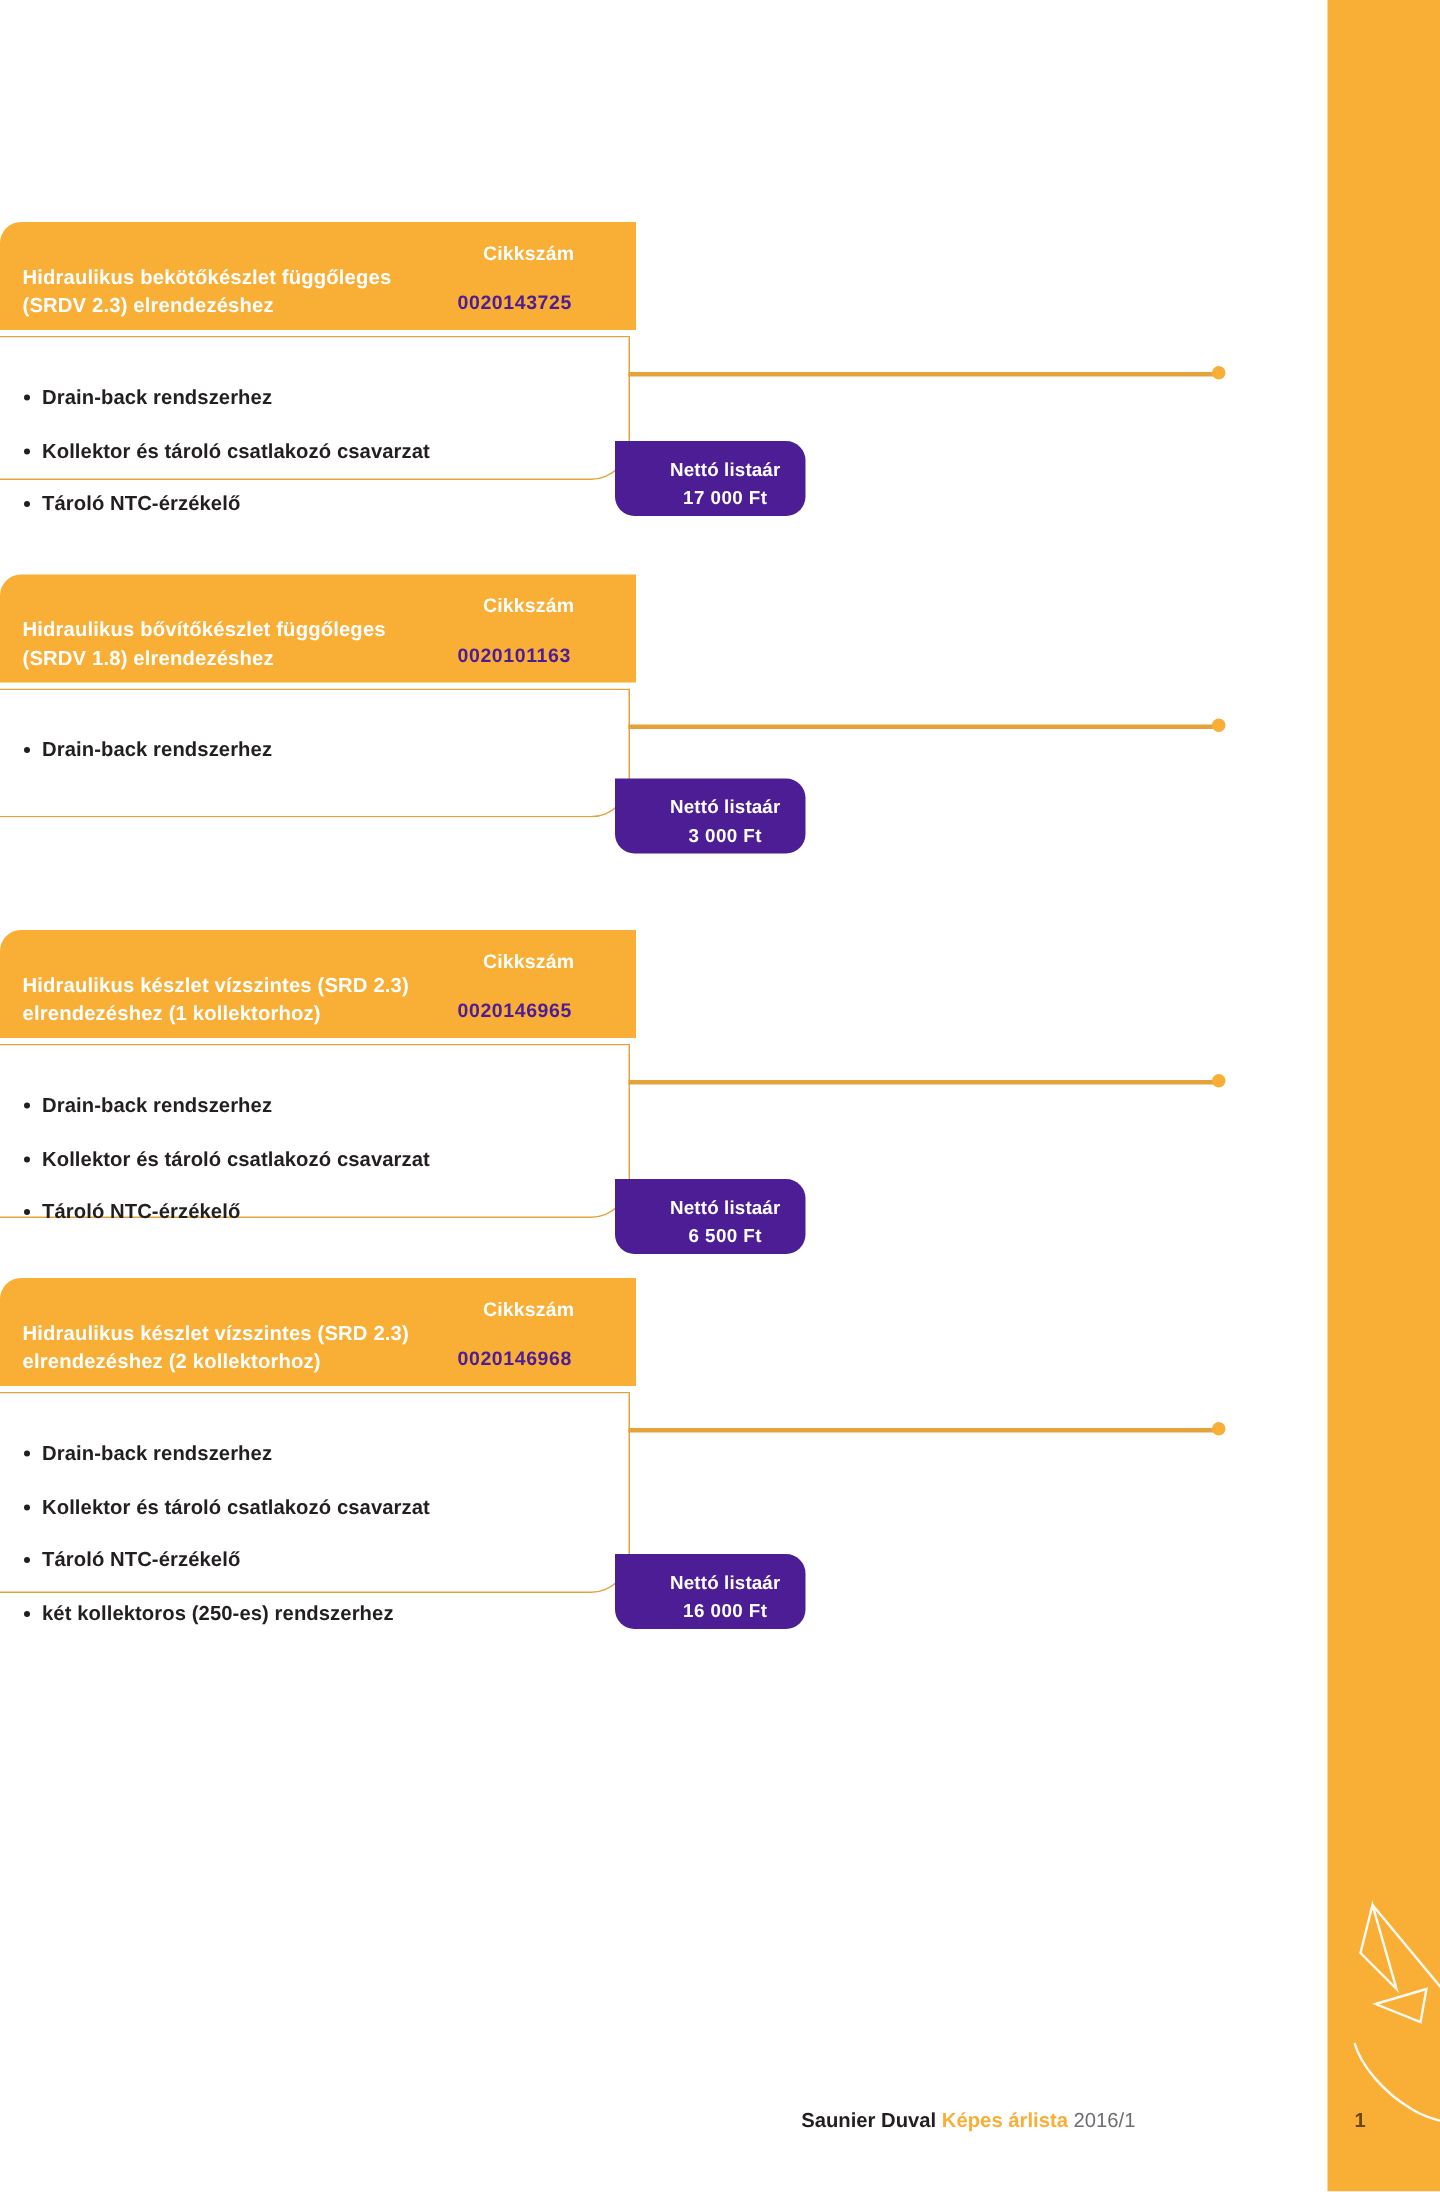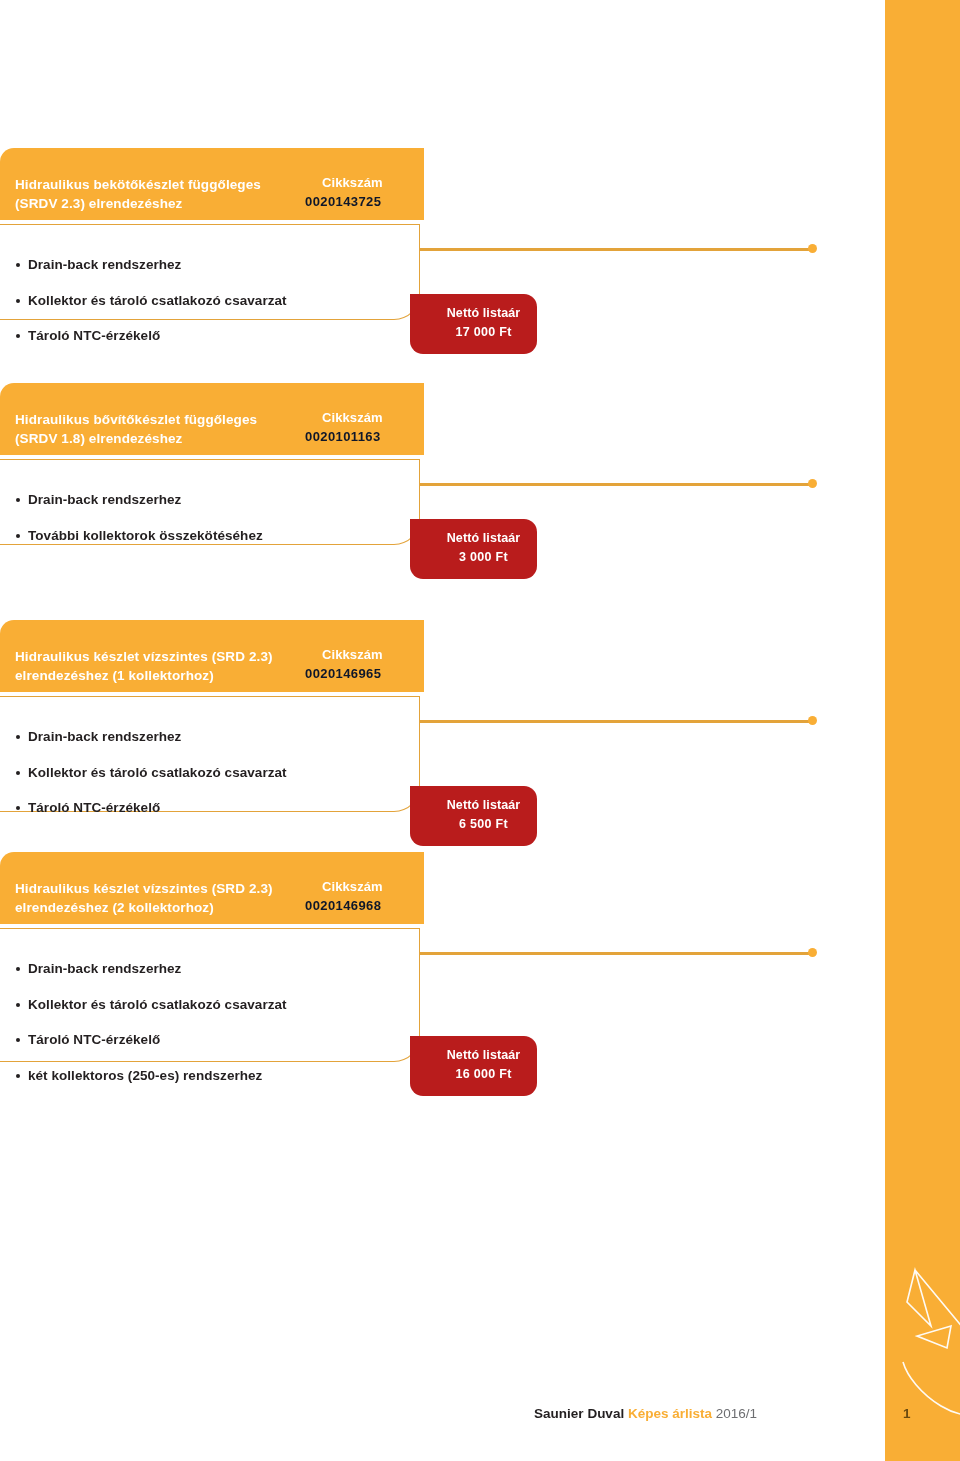--- a/index.html
+++ b/index.html
@@ -59,31 +59,31 @@
     color: #ffffff;
     font-size: 13.5px;
     line-height: 19px;
     font-weight: 600;
     white-space: pre-line;
     letter-spacing: 0.1px;
   }
   .header-sku-label {
     position: absolute;
     left: 322px;
-    top: 27px;
+    top: 13px;
     color: #ffffff;
     font-size: 13px;
     font-weight: 600;
     letter-spacing: 0.1px;
   }
   .header-sku-value {
     position: absolute;
     left: 305px;
     top: 46px;
-    color: #0f172a;
+    color: #4c1d95;
     font-size: 13px;
     font-weight: 700;
     letter-spacing: 0.4px;
   }
 
   .block-body {
     position: absolute;
     left: 0;
     width: 420px;
     background: #ffffff;
@@ -130,22 +130,22 @@
     width: 9px;
     height: 9px;
     border-radius: 50%;
     background: #F9AE35;
   }
 
   
   .price-box {
     position: absolute;
     width: 127px;
-    height: 60px;
-    background: #b91c1c;
+    height: 50px;
+    background: #4c1d95;
     border-top-right-radius: 13px;
     border-bottom-right-radius: 13px;
     border-bottom-left-radius: 13px;
     box-sizing: border-box;
     text-align: center;
     padding-left: 20px;
   }
   .price-label {
     color: #ffffff;
     font-size: 12.5px;
@@ -227,21 +227,20 @@
     <div class="product-block" style="top: 383px; height: 182px;">
       <div class="block-header">
         <div class="header-title">Hidraulikus bővítőkészlet függőleges
 (SRDV 1.8) elrendezéshez</div>
         <div class="header-sku-label">Cikkszám</div>
         <div class="header-sku-value">0020101163</div>
       </div>
       <div class="block-body" style="top: 76px; height: 86px;">
         <ul class="bullet-list">
           <li>Drain-back rendszerhez</li>
-          <li>További kollektorok összekötéséhez</li>
         </ul>
       </div>
       <div class="connector" style="top: 100px; width: 394px;"></div>
       <div class="connector-dot" style="top: 96px; left: 808px;"></div>
       <div class="price-box" style="left: 410px; top: 136px;">
         <div class="price-label">Nettó listaár</div>
         <div class="price-value">3 000 Ft</div>
       </div>
     </div>
     <div class="product-block" style="top: 620px; height: 212px;">

